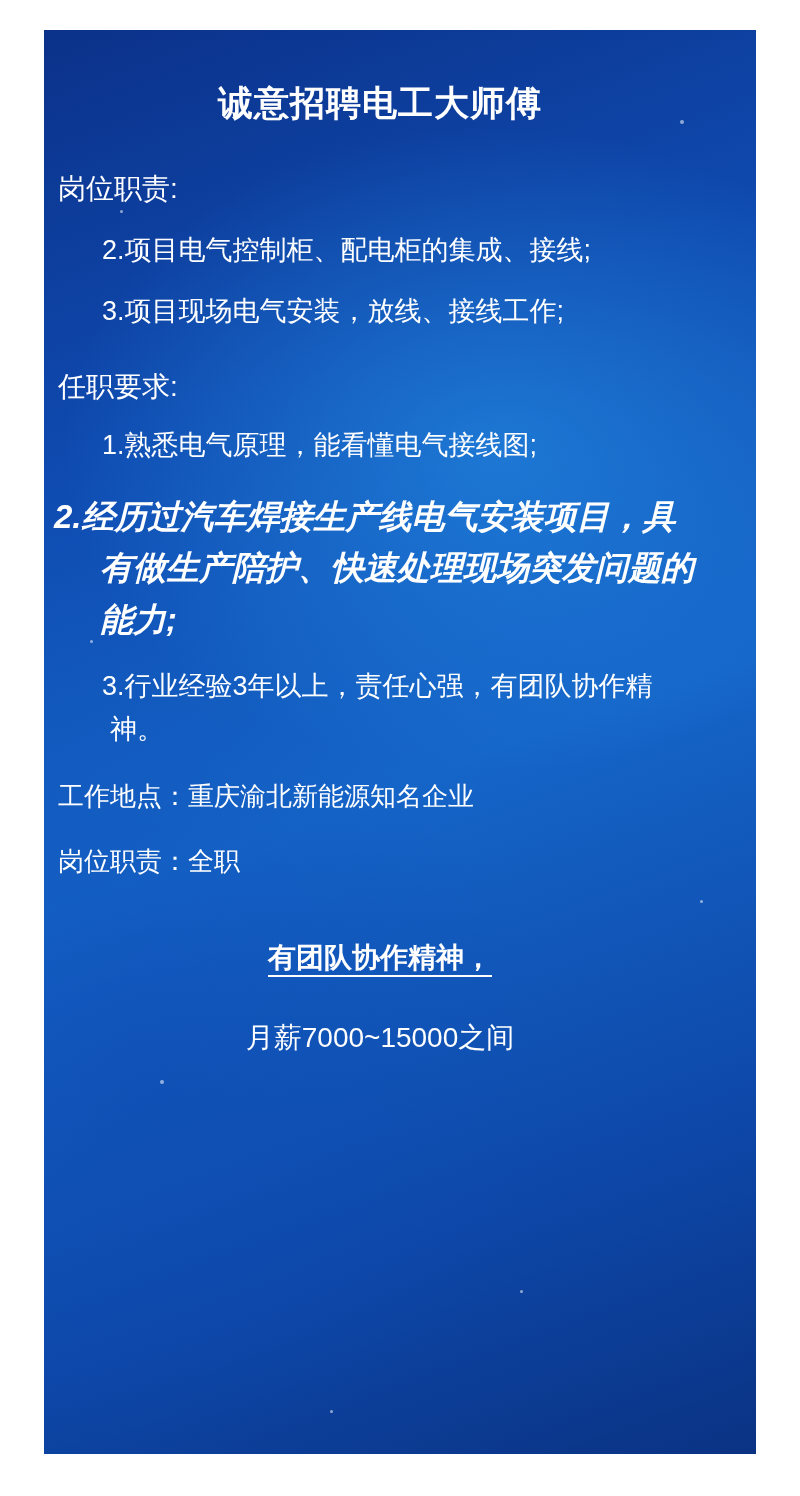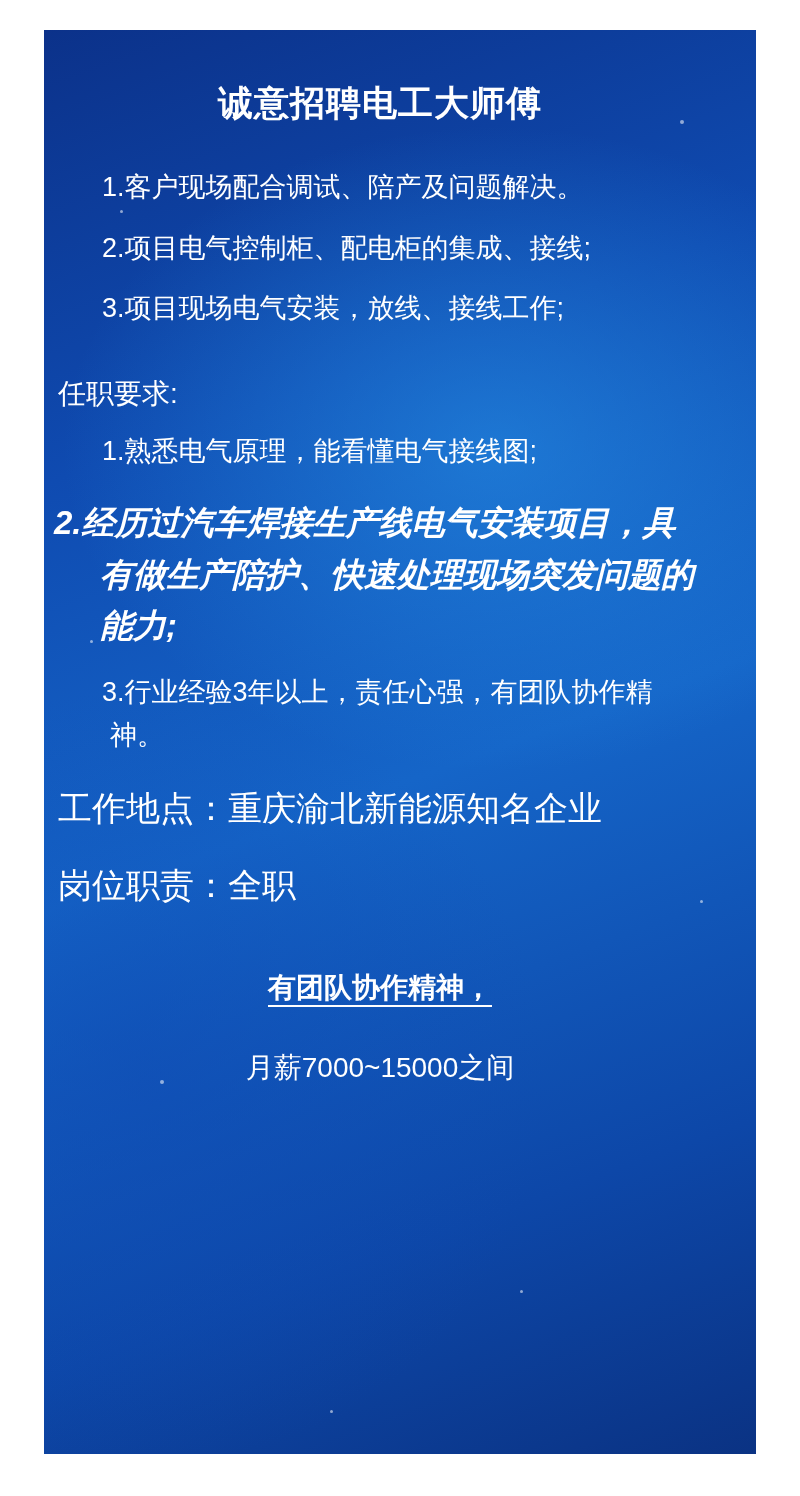--- a/index.html
+++ b/index.html
@@ -112,21 +112,21 @@
   .item-wrap {
     font-size: 27px;
     line-height: 1.6;
     margin: 16px 0 18px 0;
     padding-left: 56px;
     text-indent: -8px;
     color: #ffffff;
   }
 
   .meta {
-    font-size: 34px;
+    font-size: 26px;
     line-height: 1.5;
     margin: 26px 0 0 4px;
     color: #ffffff;
   }
 
   .pay-block {
     margin-top: 58px;
     text-align: center;
   }
   .pay-line1 {
@@ -155,26 +155,26 @@
   <span class="speck" style="left:90px; top:640px; width:3px; height:3px;"></span>
   <span class="speck" style="left:700px; top:900px; width:3px; height:3px;"></span>
   <span class="speck" style="left:160px; top:1080px; width:4px; height:4px;"></span>
   <span class="speck" style="left:520px; top:1290px; width:3px; height:3px;"></span>
   <span class="speck" style="left:330px; top:1410px; width:3px; height:3px;"></span>
 
   <div class="content">
 
     <div class="title">诚意招聘电工大师傅</div>
 
+    <div class="section-head">岗位职责:</div>
 
-    <div class="item">1.客户现场配合调试、陪产及问题解决。</div>
     <div class="item">2.项目电气控制柜、配电柜的集成、接线;</div>
     <div class="item">3.项目现场电气安装，放线、接线工作;</div>
 
-    <div class="section-head" style="margin-top:43px;">任职要求:</div>
+    <div class="section-head" style="margin-top:34px;">任职要求:</div>
 
     <div class="item tight">1.熟悉电气原理，能看懂电气接线图;</div>
 
     <div class="item-strong"><span>2.经历过汽车焊接生产线电气安装项目，具有做生产陪护、快速处理现场突发问题的能力</span><span class="tail">;</span></div>
 
     <div class="item-wrap">3.行业经验3年以上，责任心强，有团队协作精神。</div>
 
     <div class="meta">工作地点：重庆渝北新能源知名企业</div>
     <div class="meta">岗位职责：全职</div>
 

